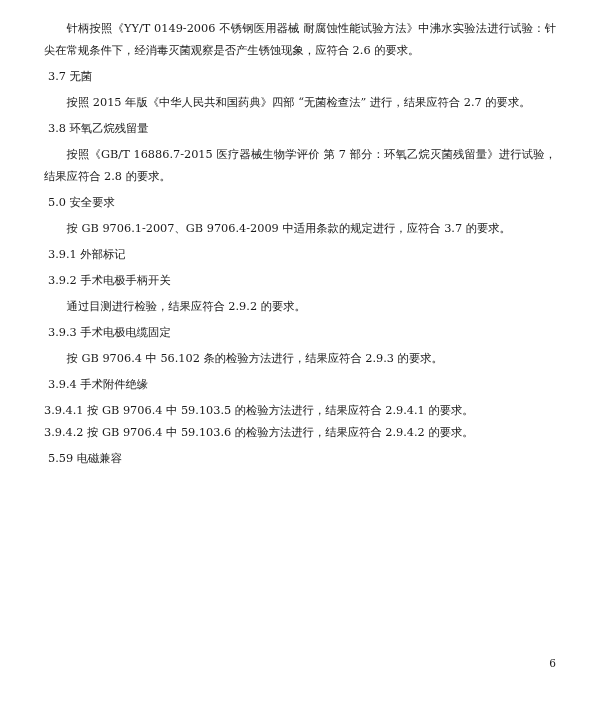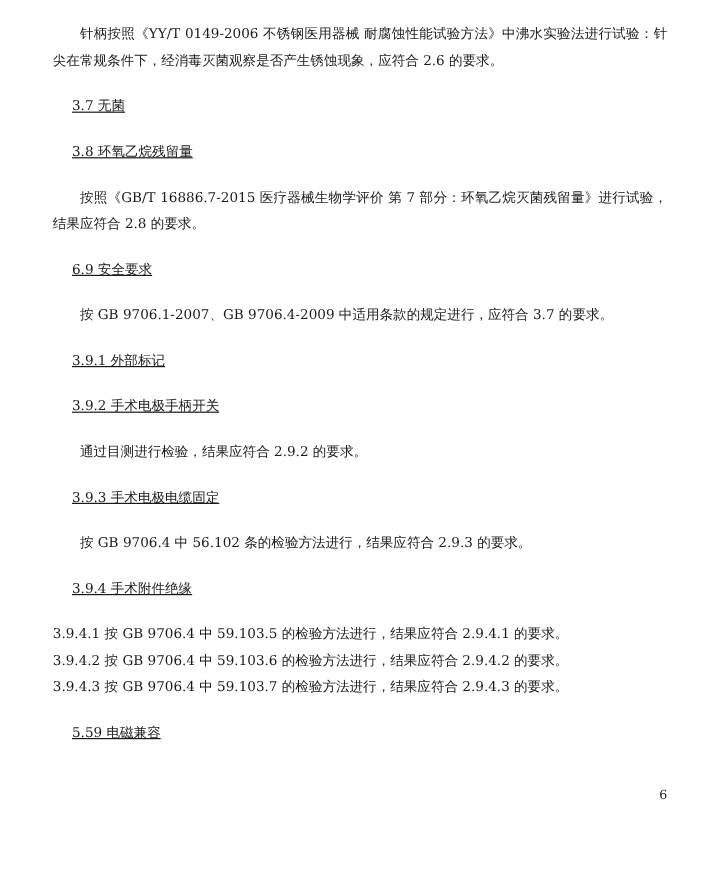--- a/index.html
+++ b/index.html
@@ -28,50 +28,49 @@
     text-align: justify;
   }
   .para {
     margin: 0 0 0 0;
     text-indent: 0;
   }
   .para.indent {
     text-indent: 2em;
   }
   .heading {
-    margin: 16px;
+    margin: 4px;
     text-indent: 0;
-    text-decoration: underline;
   }
   .page-number {
     position: absolute;
     right: 44px;
     bottom: 16px;
     font-size: 10.5px;
     color: #1a1a1a;
   }
 </style>
 </head>
 <body>
 
 <div class="page">
   <div class="doc-body">
 
     <p class="para indent">针柄按照《YY/T 0149-2006 不锈钢医用器械 耐腐蚀性能试验方法》中沸水实验法进行试验：针尖在常规条件下，经消毒灭菌观察是否产生锈蚀现象，应符合 2.6 的要求。</p>
     <p class="heading">3.7 无菌</p>
+    <p class="para indent">按照 2015 年版《中华人民共和国药典》四部 “无菌检查法” 进行，结果应符合 2.7 的要求。</p>
     <p class="heading">3.8 环氧乙烷残留量</p>
     <p class="para indent">按照《GB/T 16886.7-2015 医疗器械生物学评价 第 7 部分：环氧乙烷灭菌残留量》进行试验，结果应符合 2.8 的要求。</p>
-    <p class="heading">6.9 安全要求</p>
+    <p class="heading">5.0 安全要求</p>
     <p class="para indent">按 GB 9706.1-2007、GB 9706.4-2009 中适用条款的规定进行，应符合 3.7 的要求。</p>
     <p class="heading">3.9.1 外部标记</p>
     <p class="heading">3.9.2 手术电极手柄开关</p>
     <p class="para indent">通过目测进行检验，结果应符合 2.9.2 的要求。</p>
     <p class="heading">3.9.3 手术电极电缆固定</p>
     <p class="para indent">按 GB 9706.4 中 56.102 条的检验方法进行，结果应符合 2.9.3 的要求。</p>
     <p class="heading">3.9.4 手术附件绝缘</p>
     <p class="para">3.9.4.1 按 GB 9706.4 中 59.103.5 的检验方法进行，结果应符合 2.9.4.1 的要求。</p>
     <p class="para">3.9.4.2 按 GB 9706.4 中 59.103.6 的检验方法进行，结果应符合 2.9.4.2 的要求。</p>
-    <p class="para">3.9.4.3 按 GB 9706.4 中 59.103.7 的检验方法进行，结果应符合 2.9.4.3 的要求。</p>
     <p class="heading">5.59 电磁兼容</p>
 
   </div>
   <div class="page-number">6</div>
 </div>
 
 </body></html>

